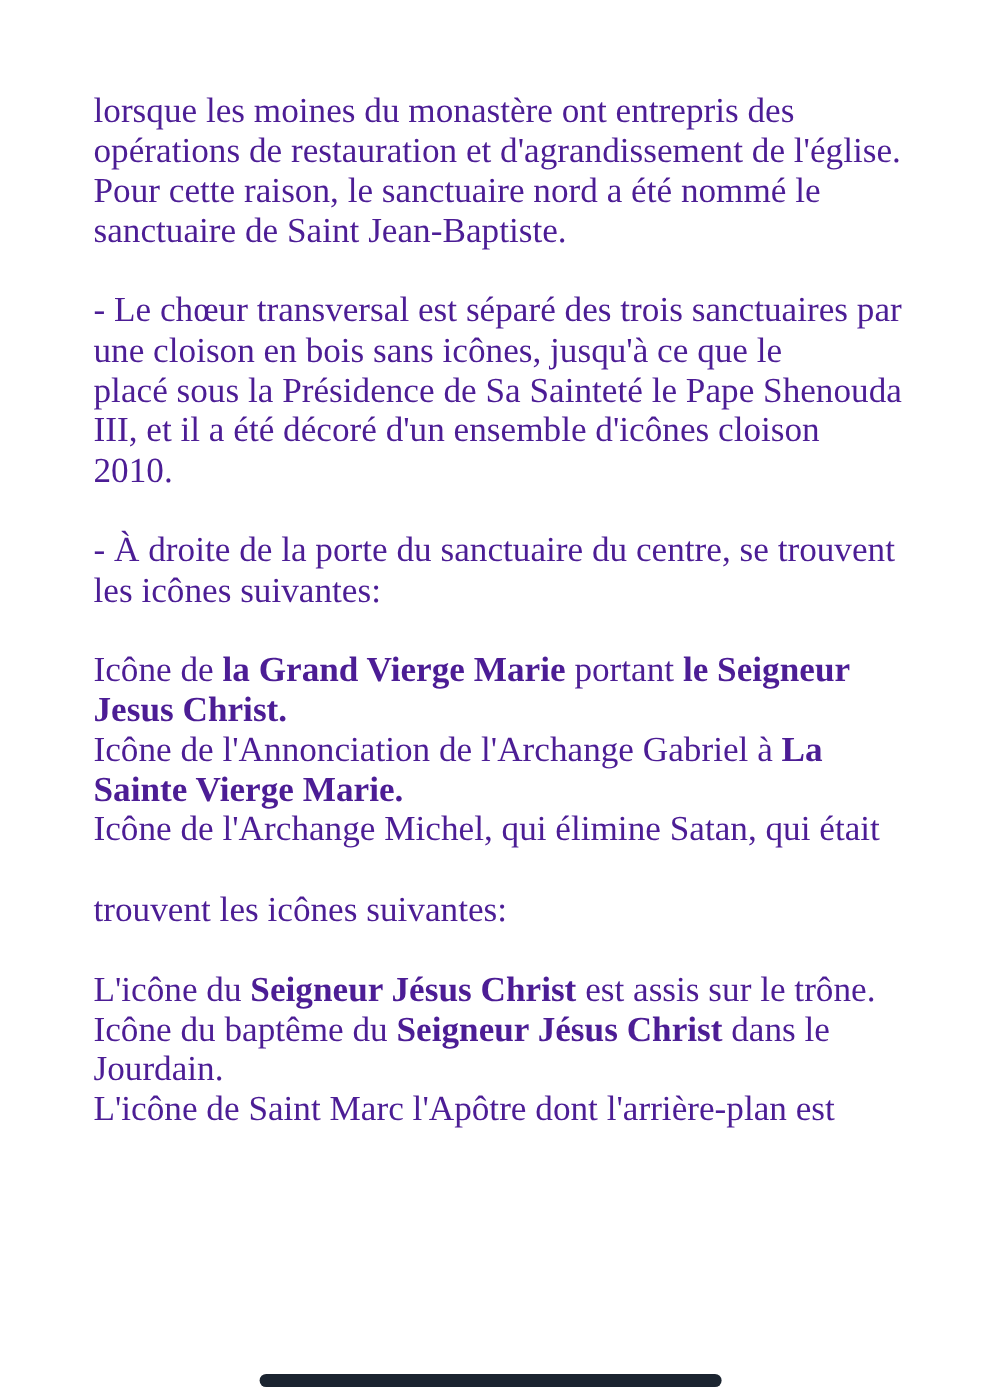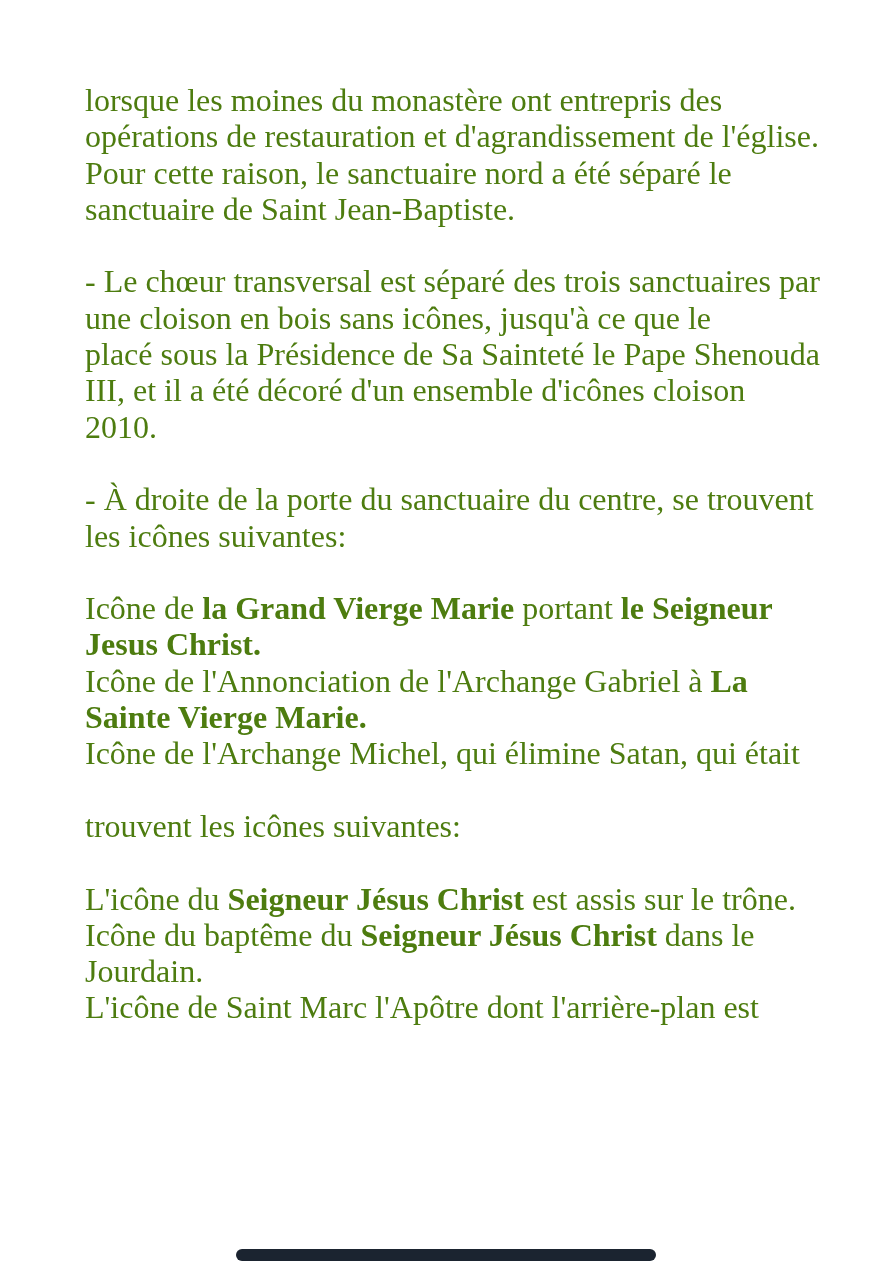--- a/index.html
+++ b/index.html
@@ -43,26 +43,26 @@
     bottom: 1px;
     width: 420px;
     height: 12px;
     border-radius: 7px;
     background: #1b2430;
   }
 </style>
 </head>
 <body>
 
-<div class="page" style="color: #4d7c0f; background: rgb(255, 255, 255);">
+<div class="page" style="color: #4c1d95; background: rgb(255, 255, 255);">
   <div class="content">
       <div class="paragraph">
         <div class="line"><span class="run">lorsque les moines du monastère ont entrepris des</span></div>
         <div class="line"><span class="run">opérations de restauration et d'agrandissement de l'église.</span></div>
-        <div class="line"><span class="run">Pour cette raison, le sanctuaire nord a été séparé le</span></div>
+        <div class="line"><span class="run">Pour cette raison, le sanctuaire nord a été nommé le</span></div>
         <div class="line"><span class="run">sanctuaire de Saint Jean-Baptiste.</span></div>
       </div>
       <div class="paragraph">
         <div class="line"><span class="run">- Le chœur transversal est séparé des trois sanctuaires par</span></div>
         <div class="line"><span class="run">une cloison en bois sans icônes, jusqu'à ce que le</span></div>
         <div class="line"><span class="run">placé sous la Présidence de Sa Sainteté le Pape Shenouda</span></div>
         <div class="line"><span class="run">III, et il a été décoré d'un ensemble d'icônes cloison</span></div>
         <div class="line"><span class="run">2010.</span></div>
       </div>
       <div class="paragraph">

